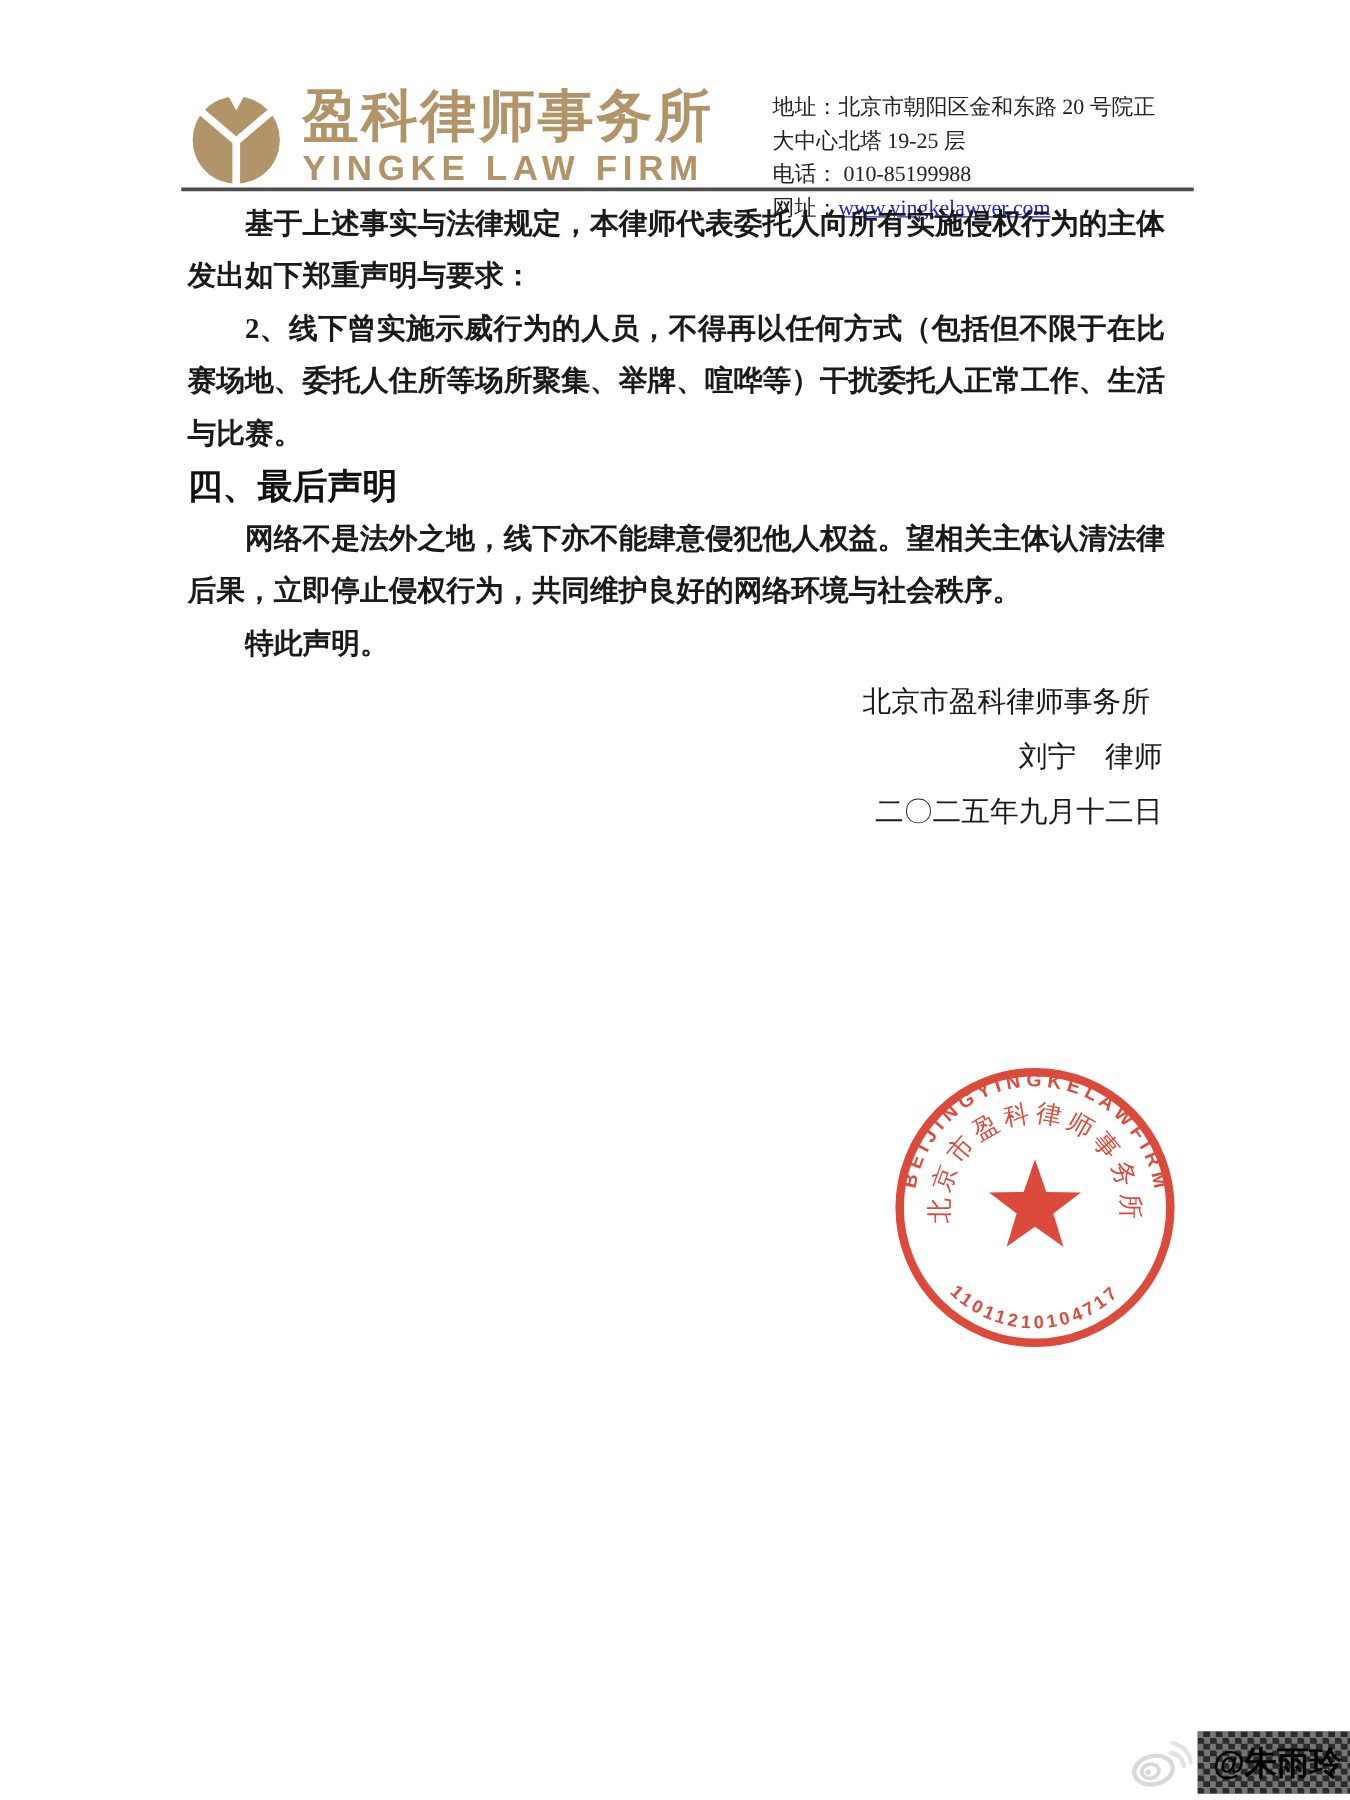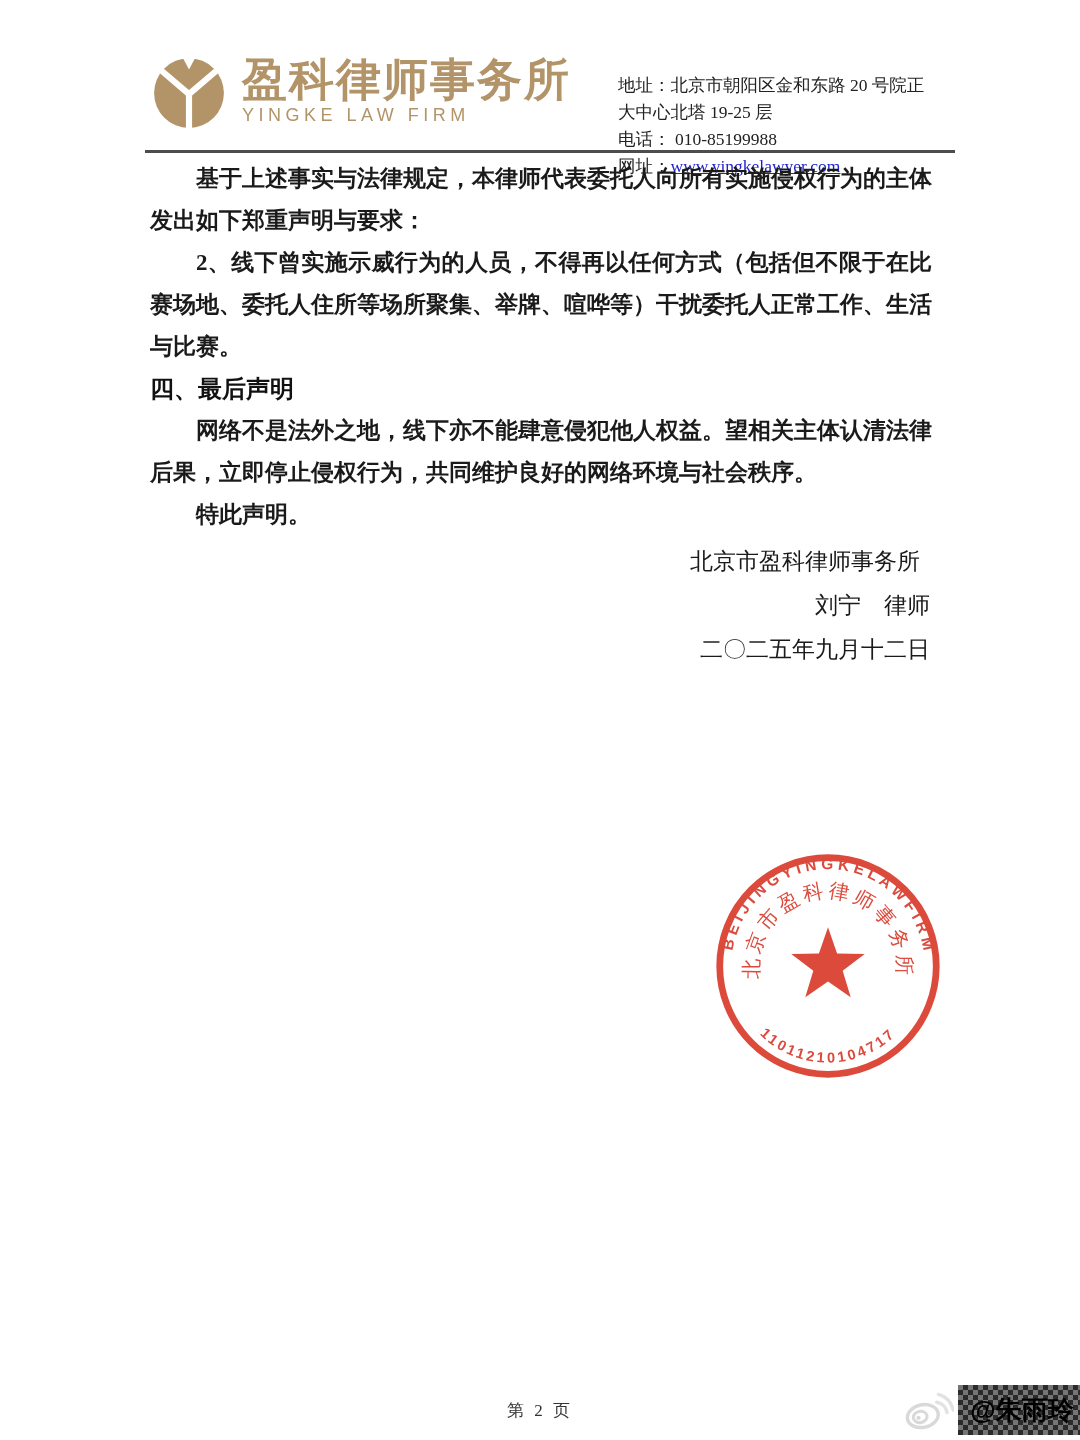--- a/index.html
+++ b/index.html
@@ -12,30 +12,30 @@
     font-family:"Liberation Serif","DejaVu Serif",serif;
     color:#1c1c1c;
     overflow:hidden;
   }
 
   
   .header {
     position:absolute; top:52px; left:150px; width:790px;
     display:flex; justify-content:space-between; align-items:flex-start;
   }
-  .logo-block { display:flex; align-items:center; gap:14px; margin-top:0; }
+  .logo-block { display:flex; align-items:center; gap:14px; margin-top:17px; }
   .logo-mark { width:78px; height:78px; flex:0 0 auto; }
   .logo-text { display:flex; flex-direction:column; }
   .logo-zh {
     font-size:45px; font-weight:bold; color:#b29468;
     letter-spacing:2px; line-height:1.05;
     font-family:"Liberation Sans","DejaVu Sans",sans-serif;
   }
   .logo-en {
-    font-size:18px; font-weight:normal; color:#b29468;
+    font-size:28px; font-weight:bold; color:#b29468;
     letter-spacing:4.5px; line-height:1.2; margin-top:2px;
     font-family:"Liberation Sans","DejaVu Sans",sans-serif;
   }
   .contact {
     width:322px; font-size:17.5px; line-height:27px; color:#222;
     margin-top:20px;
   }
   .contact-line { white-space:nowrap; }
   .contact-line.wrap { white-space:normal; }
   .weblink { color:#2222cc; text-decoration:underline; }
@@ -48,21 +48,21 @@
   
   .content {
     position:absolute; top:158px; left:150px; width:782px;
     font-size:23px; line-height:42px; text-align:justify;
     color:#1a1a1a;
   }
   .content p { margin:0; }
   .indent { text-indent:2em;font-weight:bold; }
   .item { margin-top:2px; }
   .section-heading {
-    font-weight:bold; font-size:24px;
+    font-weight:bold; font-size:28px;
     margin:13px 0 17px 0; text-indent:0;
     font-family:"Liberation Sans","DejaVu Sans",sans-serif;
     color:#111;
   }
   .signature {
     margin-top:4px; text-align:right; line-height:44px;
     position:relative; z-index:1;
   }
   .sig-firm { padding-right:12px; }
   .sig-lawyer { padding-right:2px; }
@@ -153,21 +153,20 @@
     </text>
     <text fill="#d93a2b" font-family="Liberation Serif, DejaVu Serif, serif" font-size="21" letter-spacing="4">
       <textPath href="#arcInner" startOffset="50%" text-anchor="middle">北京市盈科律师事务所</textPath>
     </text>
     <text fill="#d93a2b" font-family="Liberation Sans, DejaVu Sans, sans-serif" font-size="15" font-weight="bold" letter-spacing="3">
       <textPath href="#arcBottom" startOffset="50%" text-anchor="middle">11011210104717</textPath>
     </text>
     <polygon fill="#d93a2b" points="120,80 129.4,107.1 158,107.6 135.2,124.9 143.5,152.4 120,136 96.5,152.4 104.8,124.9 82,107.6 110.6,107.1"></polygon>
   </svg>
 
-  <div class="footer">第 2 页</div>
 
   <div class="watermark">
     <svg class="weibo-icon" viewBox="0 0 60 50" xmlns="http://www.w3.org/2000/svg">
       <ellipse cx="24" cy="32" rx="18" ry="13" fill="none" stroke="#bbbbbb" stroke-width="4" transform="rotate(-12 24 32)"></ellipse>
       <ellipse cx="21" cy="33" rx="8" ry="6.5" fill="none" stroke="#bbbbbb" stroke-width="3.5" transform="rotate(-12 21 33)"></ellipse>
       <circle cx="19" cy="34" r="2.5" fill="#bbbbbb"></circle>
       <path d="M 40 16 A 14 14 0 0 1 52 28" fill="none" stroke="#cccccc" stroke-width="4" stroke-linecap="round"></path>
       <path d="M 42 7 A 23 23 0 0 1 59 25" fill="none" stroke="#cccccc" stroke-width="4" stroke-linecap="round"></path>
     </svg>
     <div class="mosaic">@朱雨玲</div>

